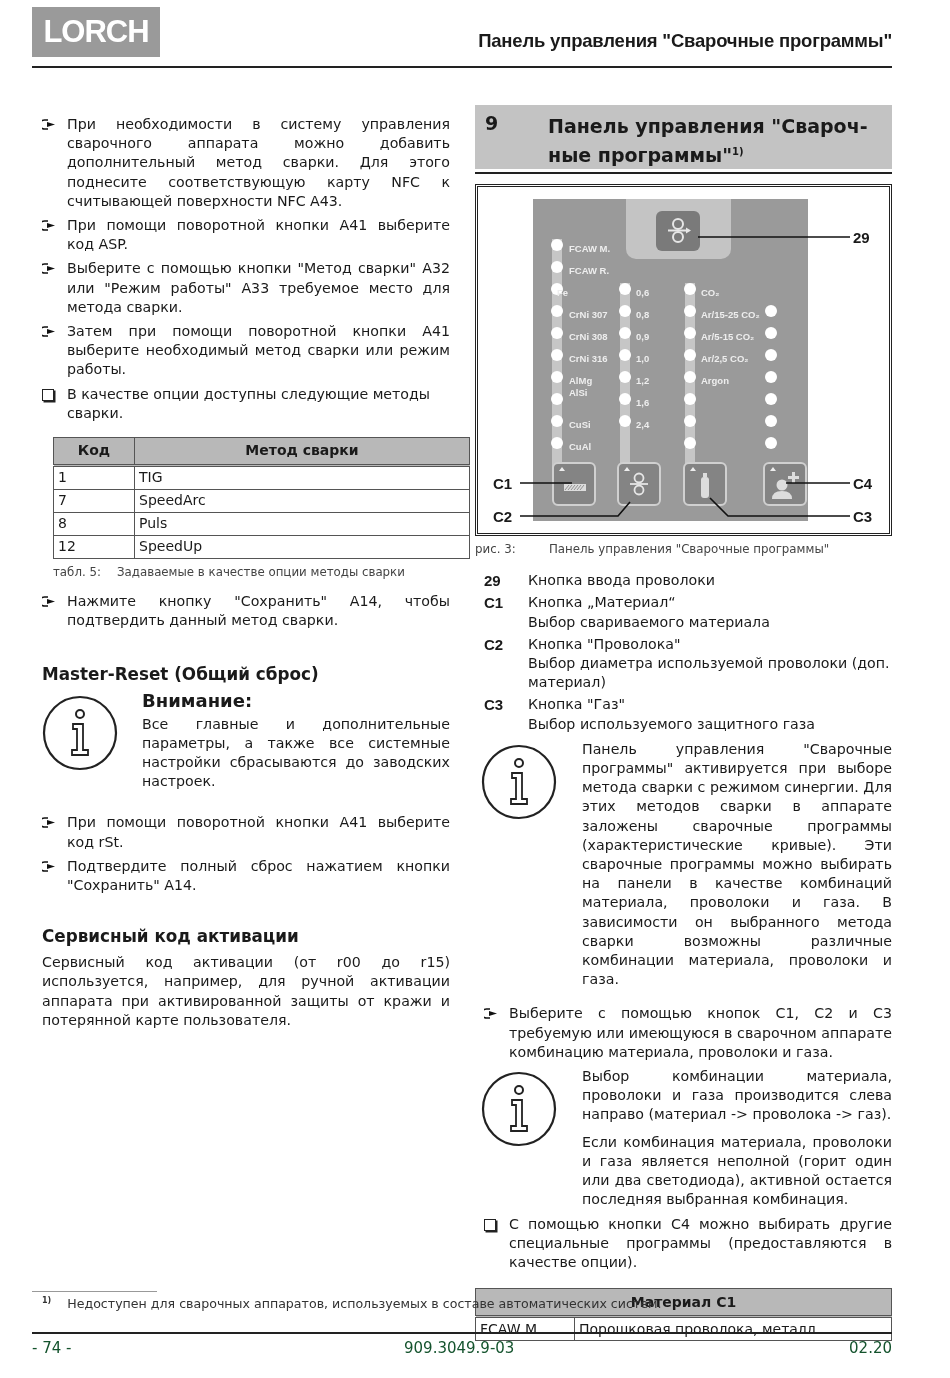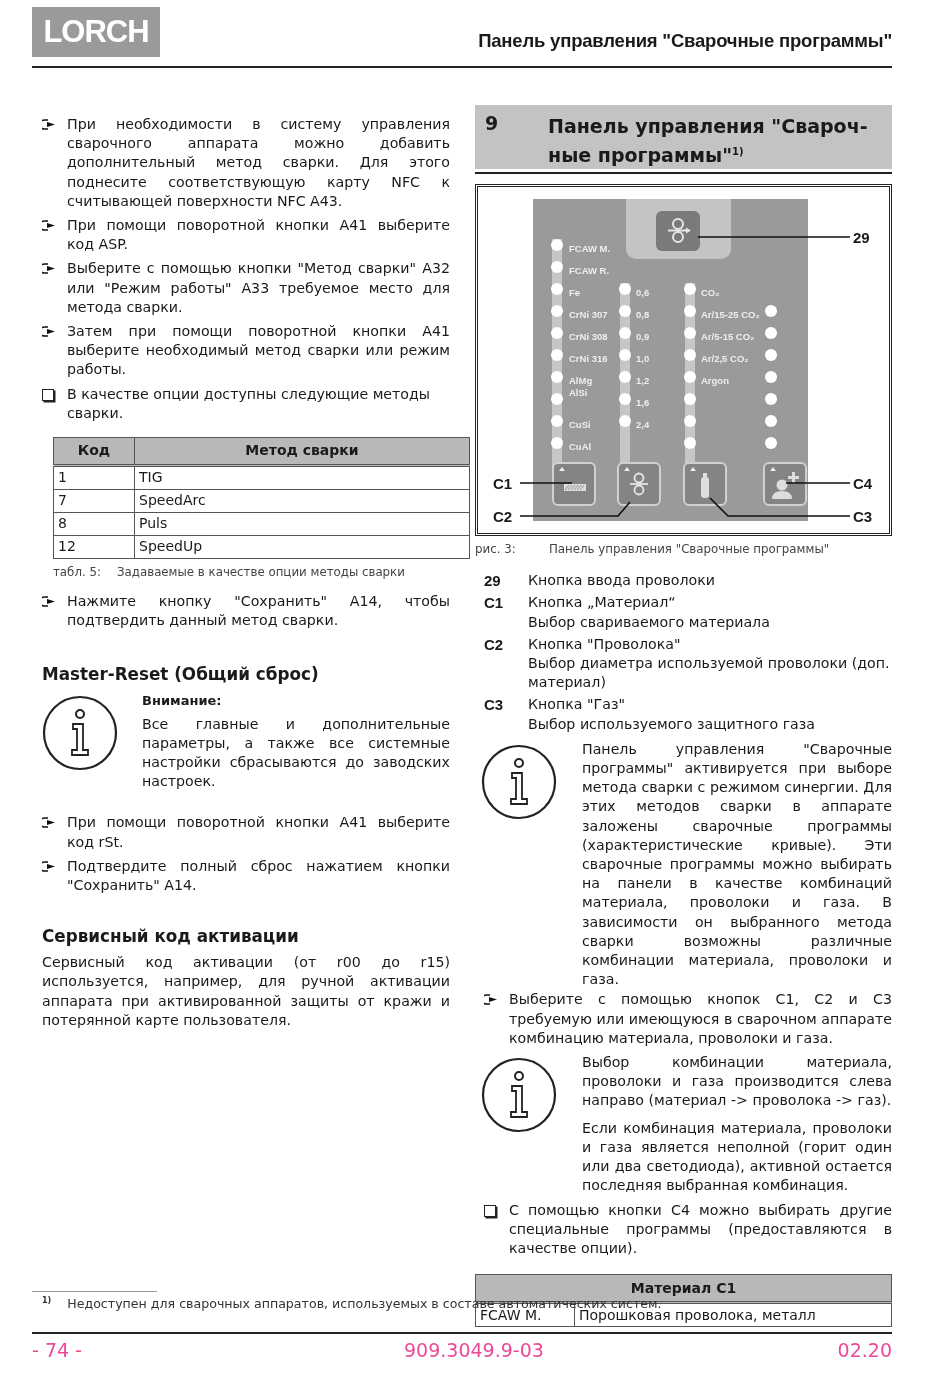--- a/index.html
+++ b/index.html
@@ -22,21 +22,21 @@
   .box-mark { display: inline-block; width: 10px; height: 10px; border: 1.4px solid #222; margin-top: 4px; box-shadow: 1.5px 1.5px 0 #222; }
   
   table.t { border-collapse: collapse; width: 100%; font-size: 14px; }
   table.t th { background: #b8b8b8; font-weight: bold; height: 24px; border: 1px solid #555; border-bottom: 3px double #555; }
   table.t td { border: 1px solid #555; height: 22px; padding: 0 4px; }
   .caption { font-size: 11.8px; color: #444; margin-top: 4px; }
   .caption .lbl { display: inline-block; width: 64px; }
   
   .info-wrap { position: relative; }
   .info-icon { position: absolute; left: 0; top: 0; }
-  .sub-strong { font-weight: bold; font-size: 13px; line-height: 20px; }
+  .sub-strong { font-weight: bold; font-size: 18px; line-height: 20px; }
   
   .chap { background: #c3c3c3; height: 64px; position: relative; }
   .chap .num { position: absolute; left: 10px; top: 9px; font-weight: bold; font-size: 19px; }
   .chap .ttl { position: absolute; left: 73px; top: 8px; font-weight: bold; font-size: 19px; line-height: 26px; width: 340px; }
   .chap sup { font-size: 10px; }
   
   .fig { position: relative; margin-top: 10px; width: 417px; height: 352px; border: 3px double #222; box-sizing: border-box; background: #fff; }
   .panel { position: absolute; left: 55px; top: 12px; width: 275px; height: 322px; background: #9a9a9a; }
   .panel .top-bay { position: absolute; left: 93px; top: 0; width: 105px; height: 60px; background: #c4c4c4; border-radius: 0 0 10px 10px; }
   .btn29 { position: absolute; left: 123px; top: 12px; width: 44px; height: 40px; background: #7a7a7a; border-radius: 6px; }
@@ -47,21 +47,21 @@
   .pbtn .tri { position: absolute; left: 5px; top: 3px; width: 0; height: 0; border-left: 3px solid transparent; border-right: 3px solid transparent; border-bottom: 4px solid #eee; }
   .callout { position: absolute; font-family: "Liberation Sans", sans-serif; font-weight: bold; font-size: 15px; }
   
   .legend-row { position: relative; padding-left: 53px; font-size: 14.2px; line-height: 19.2px; margin-bottom: 3px; }
   .legend-row .key { position: absolute; left: 9px; top: 0; font-family: "Liberation Sans", sans-serif; font-weight: bold; font-size: 15px; }
   
   .fn-rule { left: 32px; top: 1291px; width: 125px; height: 1px; background: #999; }
   .fn { left: 42px; top: 1296px; font-size: 12.6px; color: #333; }
   .fn sup { font-size: 8px; font-weight: bold; margin-right: 16px; }
   .foot-rule { left: 32px; top: 1332px; width: 860px; height: 2px; background: #222; }
-  .foot { top: 1339px; font-size: 19px; color: #ec4899; }
+  .foot { top: 1339px; font-size: 15px; color: #14532d; }
 </style>
 </head>
 <body>
 
 <div class="abs logo">LORCH</div>
 <div class="abs page-head-title">Панель управления "Сварочные программы"</div>
 <div class="abs head-rule"></div>
 
 <div class="abs col-left text">
 
@@ -192,21 +192,21 @@
 
       <div class="track" style="left:19px; top:40px; height:240px;"></div>
       <div class="track" style="left:87px; top:84px; height:200px;"></div>
       <div class="track" style="left:152px; top:84px; height:200px;"></div>
 
       <div class="led" style="left:18px; top:40px;"></div>
         <div class="plabel" style="left:36px; top:40px;">FCAW M.</div>
       <div class="led" style="left:18px; top:62px;"></div>
         <div class="plabel" style="left:36px; top:62px;">FCAW R.</div>
       <div class="led" style="left:18px; top:84px;"></div>
-        <div class="plabel" style="left:36px; top:84px;">Fe</div>
+        <div class="plabel" style="left:24px; top:84px;">Fe</div>
       <div class="led" style="left:18px; top:106px;"></div>
         <div class="plabel" style="left:36px; top:106px;">CrNi 307</div>
       <div class="led" style="left:18px; top:128px;"></div>
         <div class="plabel" style="left:36px; top:128px;">CrNi 308</div>
       <div class="led" style="left:18px; top:150px;"></div>
         <div class="plabel" style="left:36px; top:150px;">CrNi 316</div>
       <div class="led" style="left:18px; top:172px;"></div>
         <div class="plabel" style="left:36px; top:172px;">AlMg</div>
       <div class="led" style="left:18px; top:194px;"></div>
         <div class="plabel" style="left:36px; top:184px;">AlSi</div>
@@ -326,21 +326,21 @@
 
   <div class="info-wrap" style="padding-left:107px; margin-top:6px;">
     <svg class="info-icon" width="80" height="80" viewBox="0 0 80 80" style="left:6px; top:2px;">
       <circle cx="38" cy="40" r="36" fill="none" stroke="#222" stroke-width="2.2"></circle>
       <circle cx="38" cy="21" r="4" fill="none" stroke="#222" stroke-width="2"></circle>
       <path d="M31 31 H41 V57 H46 V62 H30 V57 H35 V36 H31 Z" fill="none" stroke="#222" stroke-width="1.8"></path>
     </svg>
     <div class="just">Панель управления "Сварочные программы" активируется при выборе метода сварки с режимом синергии. Для этих методов сварки в аппарате заложены сварочные программы (характеристические кривые). Эти сварочные программы можно выбирать на панели в качестве комбинаций материала, проволоки и газа. В зависимости он выбранного метода сварки возможны различные комбинации материала, проволоки и газа.</div>
   </div>
 
-  <div class="bullet just" style="margin-top:1px; padding-left:34px;">
+  <div class="bullet just" style="margin-top:15px; padding-left:34px;">
     <span class="mark" style="left:9px;"><span class="arrow-mark"><svg width="14" height="11" viewBox="0 0 14 11">
             <path d="M6 1 H2.5 A4.5 4.5 0 0 0 2.5 10 H6" fill="none" stroke="#111" stroke-width="1.6"></path>
             <path d="M5 3 L13 5.5 L5 8 Z" fill="#111"></path>
           </svg></span></span>
     <span>Выберите с помощью кнопок C1, C2 и C3 требуемую или имеющуюся в сварочном аппарате комбинацию материала, проволоки и газа.</span>
   </div>
 
   <div class="info-wrap" style="padding-left:107px; margin-top:4px;">
     <svg class="info-icon" width="80" height="80" viewBox="0 0 80 80" style="left:6px; top:2px;">
       <circle cx="38" cy="40" r="36" fill="none" stroke="#222" stroke-width="2.2"></circle>

